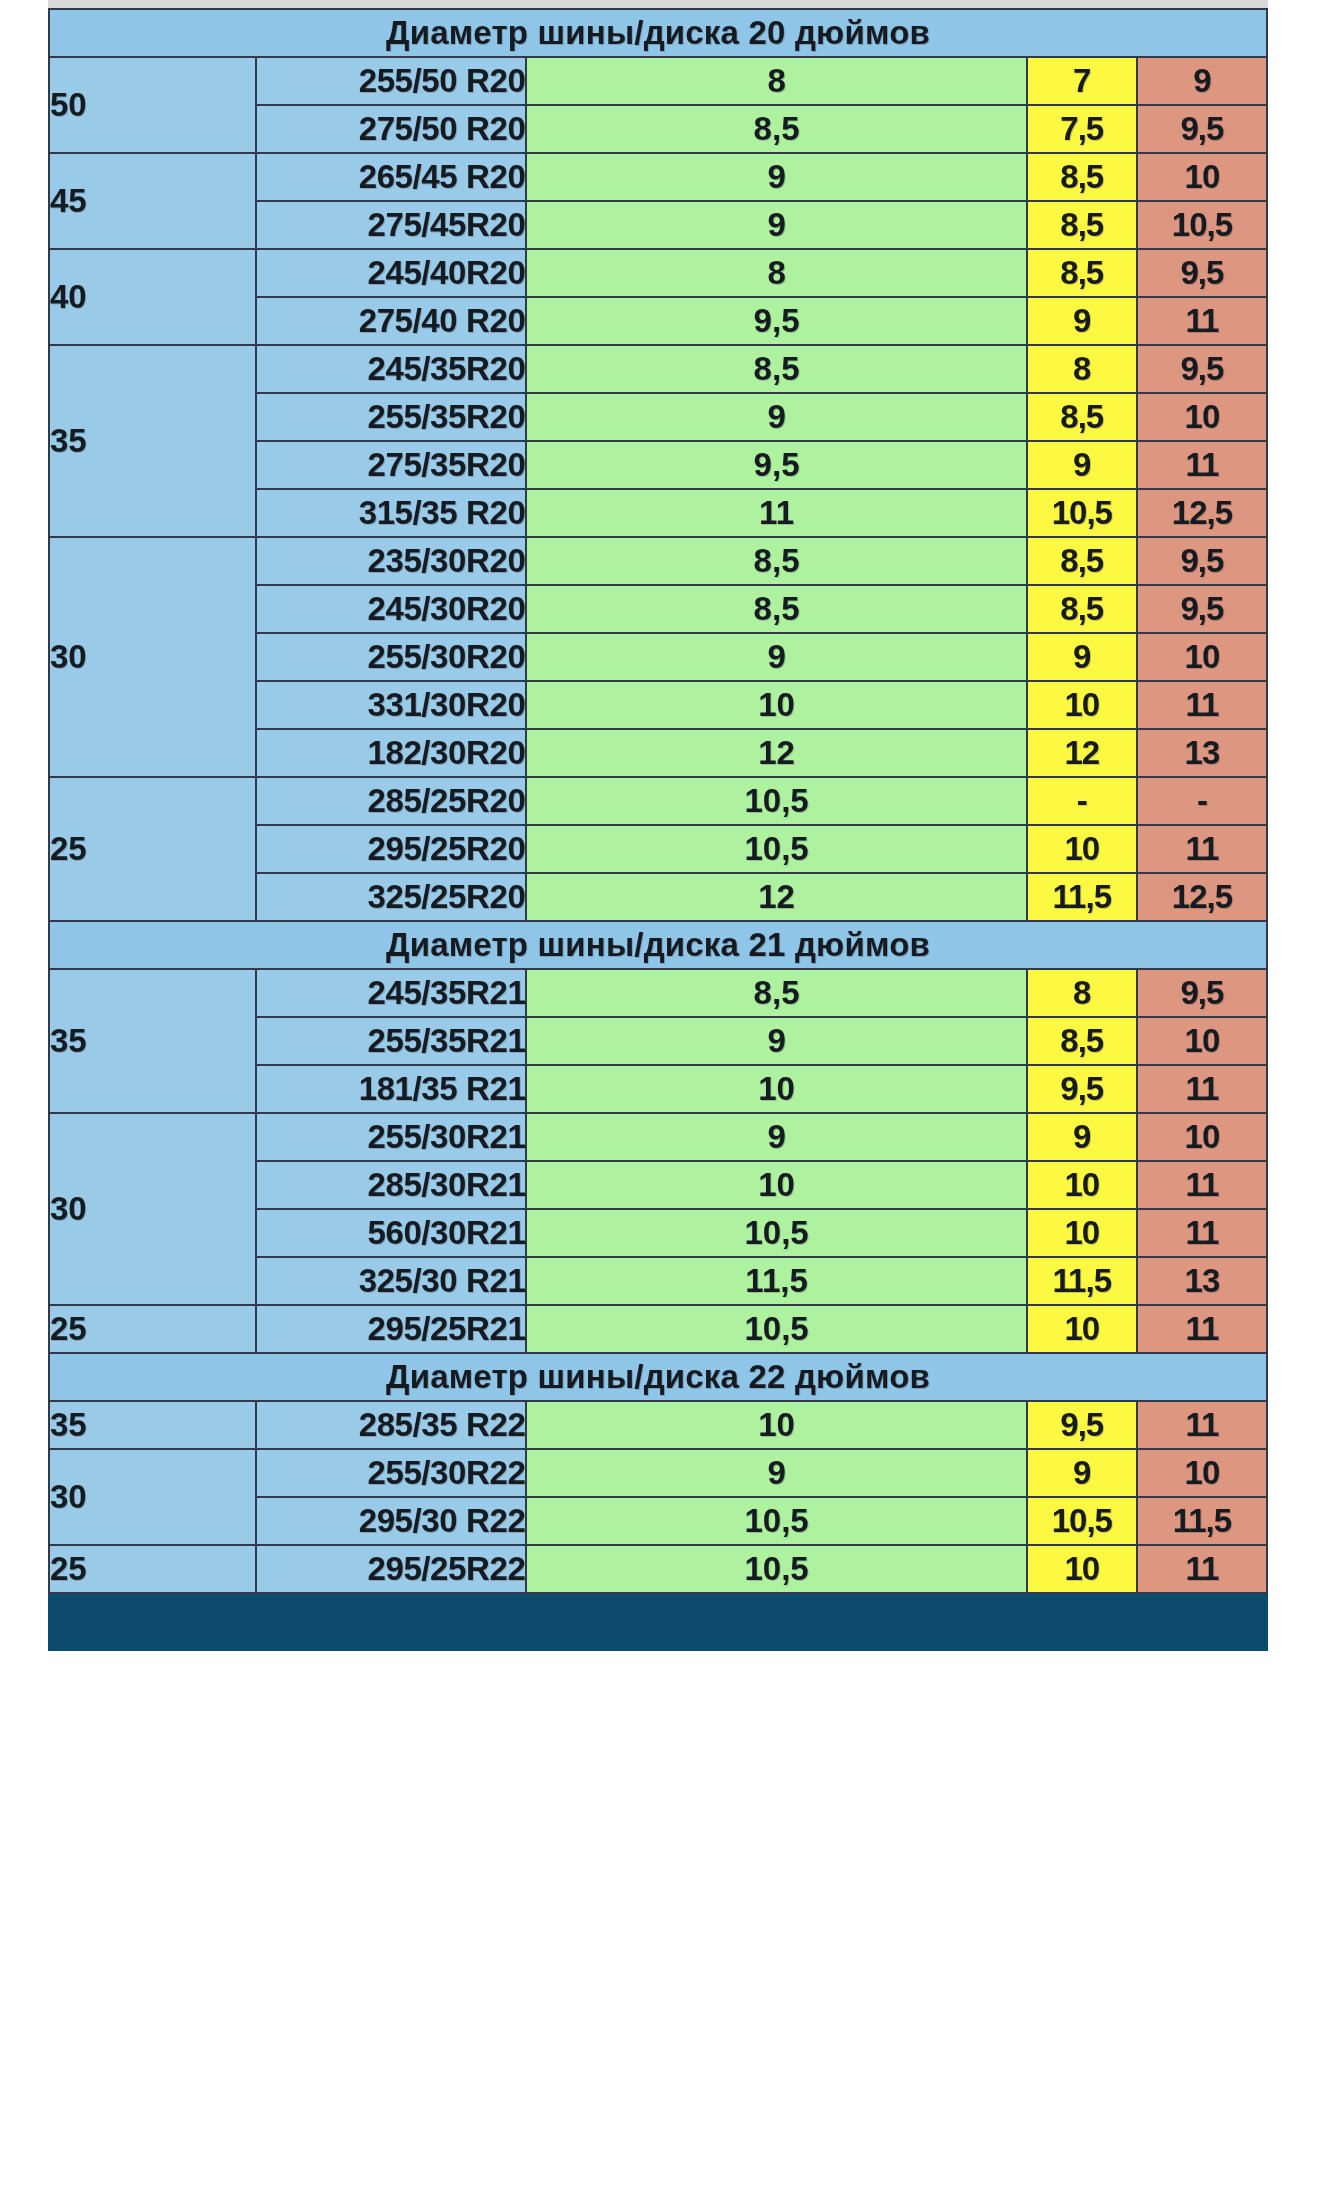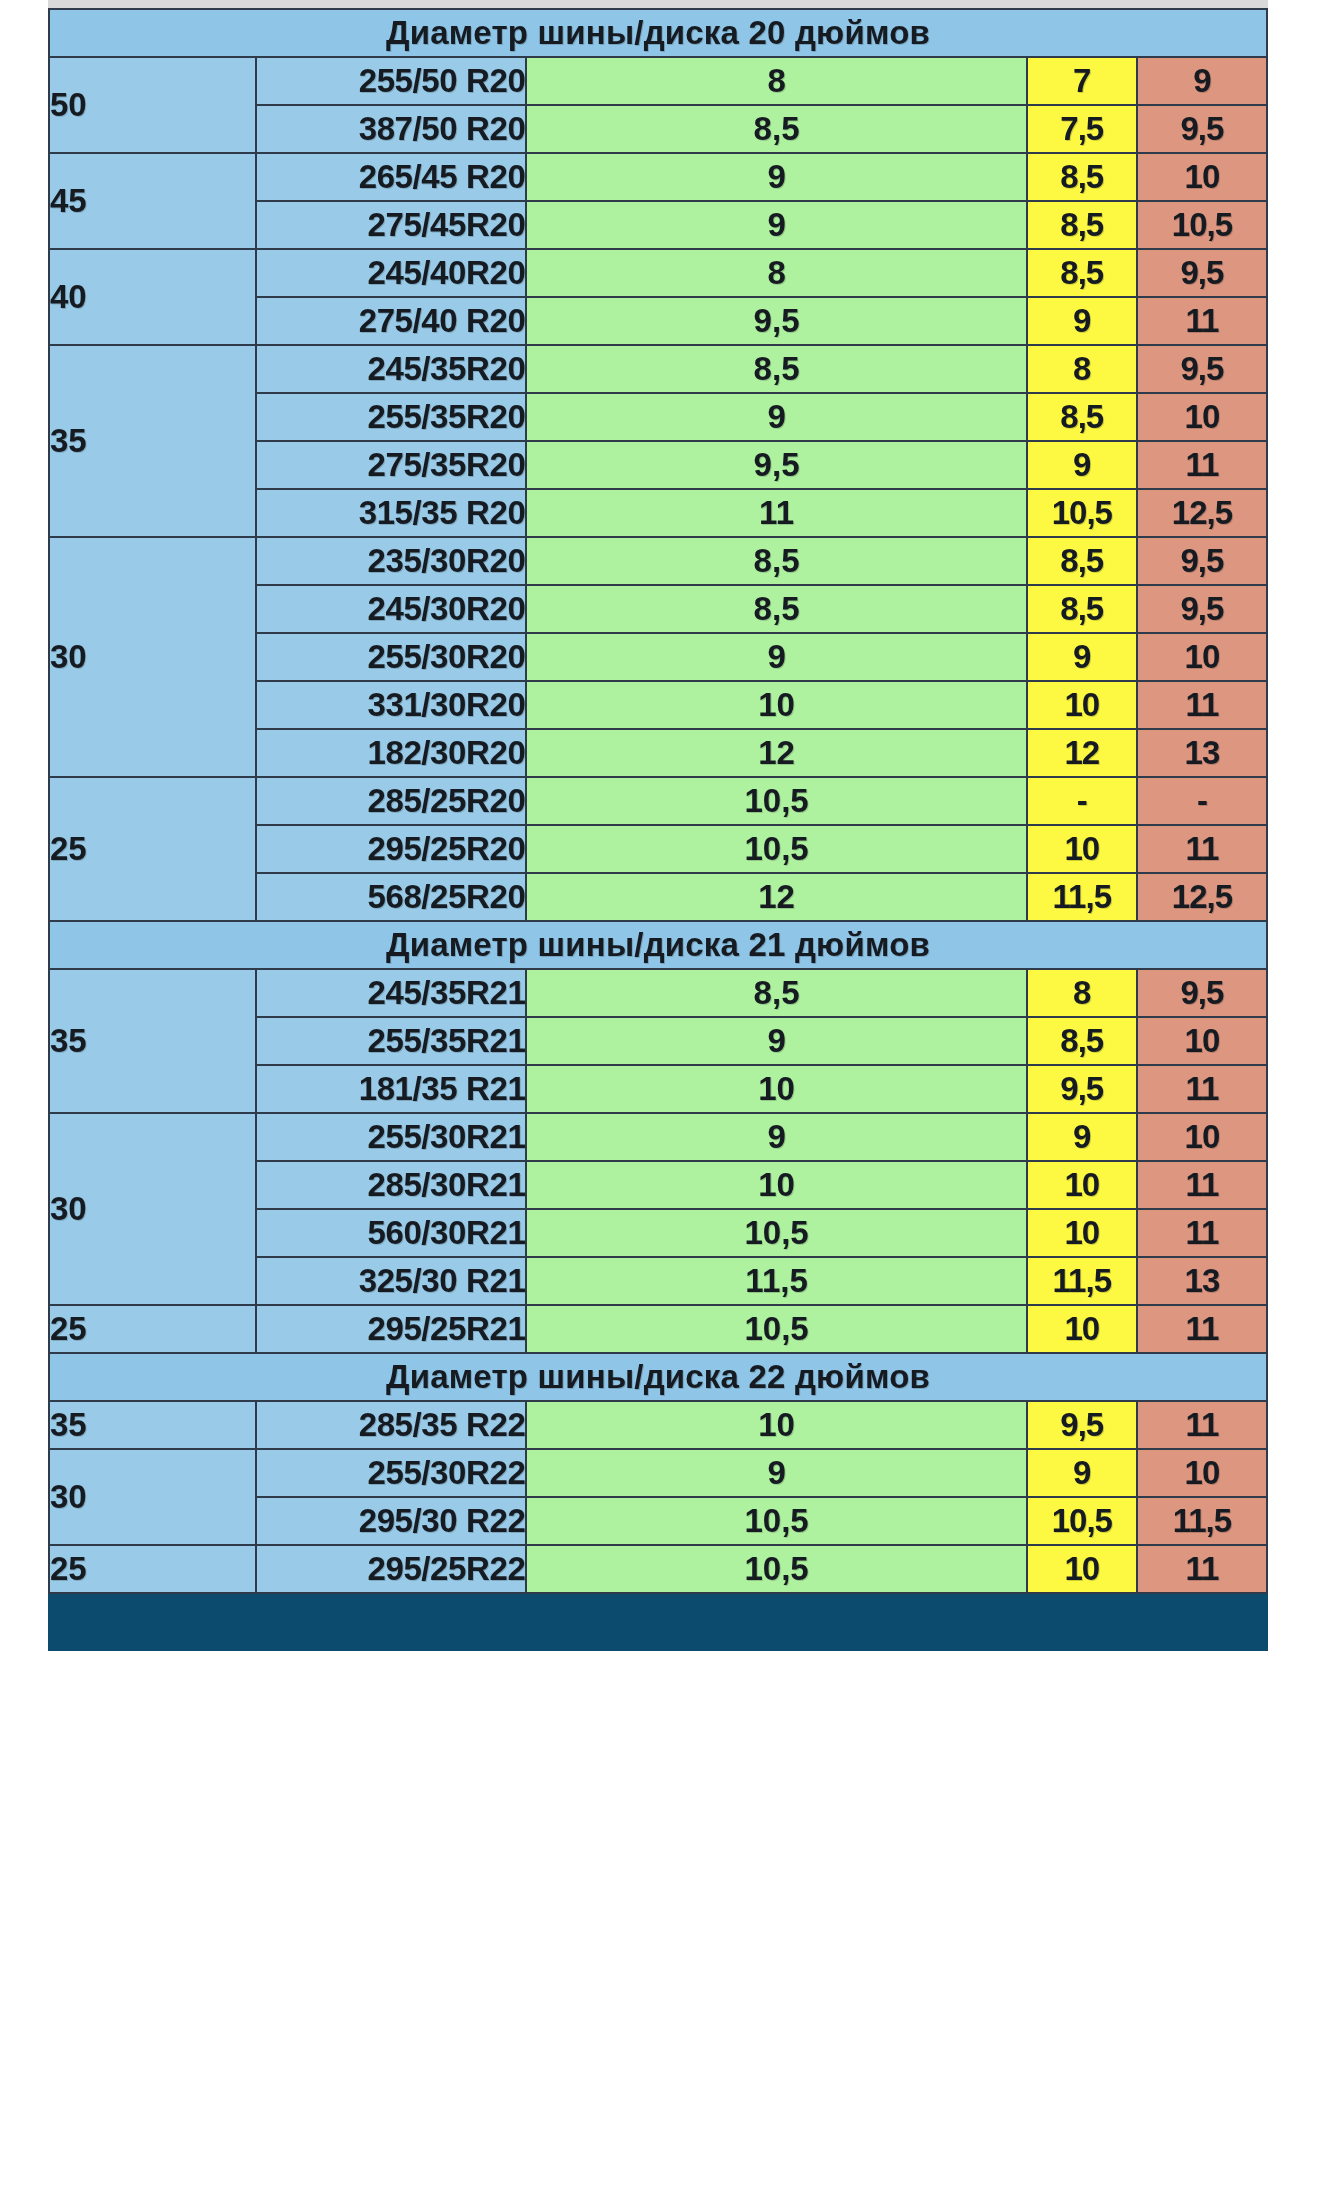--- a/index.html
+++ b/index.html
@@ -123,21 +123,21 @@
           <td class="section-header" colspan="5">Диаметр шины/диска 20 дюймов</td>
         </tr>
         <tr>
           <td class="cell-blue aspect-cell" rowspan="2">50</td>
           <td class="cell-blue size-cell">255/50 R20</td>
           <td class="cell-green num-cell">8</td>
           <td class="cell-yellow num-narrow">7</td>
           <td class="cell-salmon num-narrow">9</td>
         </tr>
         <tr>
-          <td class="cell-blue size-cell">387/50 R20</td>
+          <td class="cell-blue size-cell">275/50 R20</td>
           <td class="cell-green num-cell">8,5</td>
           <td class="cell-yellow num-narrow">7,5</td>
           <td class="cell-salmon num-narrow">9,5</td>
         </tr>
         <tr>
           <td class="cell-blue aspect-cell" rowspan="2">45</td>
           <td class="cell-blue size-cell">265/45 R20</td>
           <td class="cell-green num-cell">9</td>
           <td class="cell-yellow num-narrow">8,5</td>
           <td class="cell-salmon num-narrow">10</td>
@@ -224,21 +224,21 @@
           <td class="cell-yellow num-narrow">-</td>
           <td class="cell-salmon num-narrow">-</td>
         </tr>
         <tr>
           <td class="cell-blue size-cell">295/25R20</td>
           <td class="cell-green num-cell">10,5</td>
           <td class="cell-yellow num-narrow">10</td>
           <td class="cell-salmon num-narrow">11</td>
         </tr>
         <tr>
-          <td class="cell-blue size-cell">568/25R20</td>
+          <td class="cell-blue size-cell">325/25R20</td>
           <td class="cell-green num-cell">12</td>
           <td class="cell-yellow num-narrow">11,5</td>
           <td class="cell-salmon num-narrow">12,5</td>
         </tr>
         <tr>
           <td class="section-header" colspan="5">Диаметр шины/диска 21 дюймов</td>
         </tr>
         <tr>
           <td class="cell-blue aspect-cell" rowspan="3">35</td>
           <td class="cell-blue size-cell">245/35R21</td>

